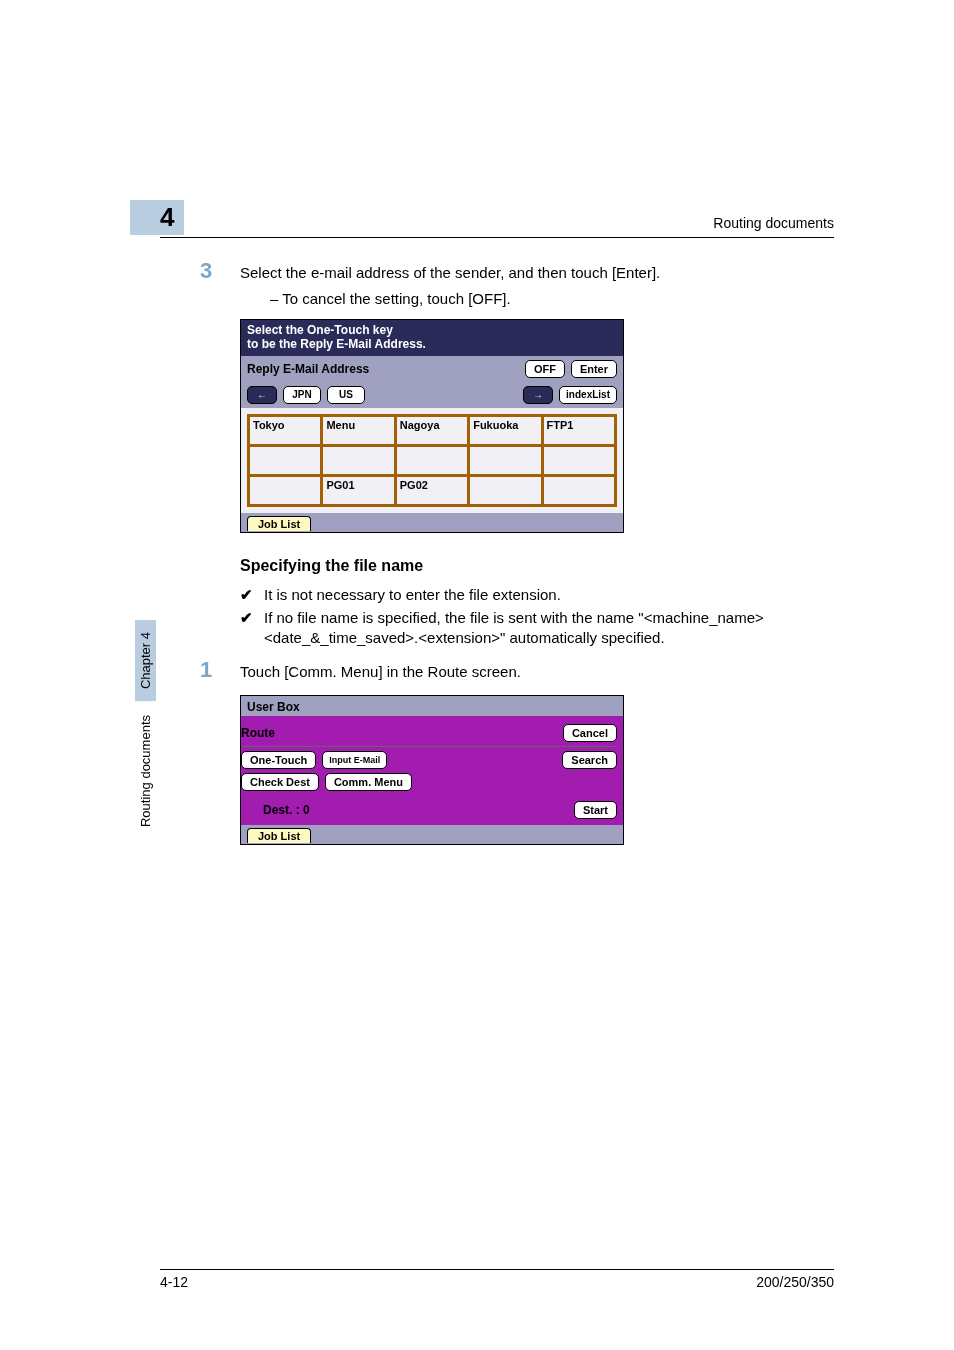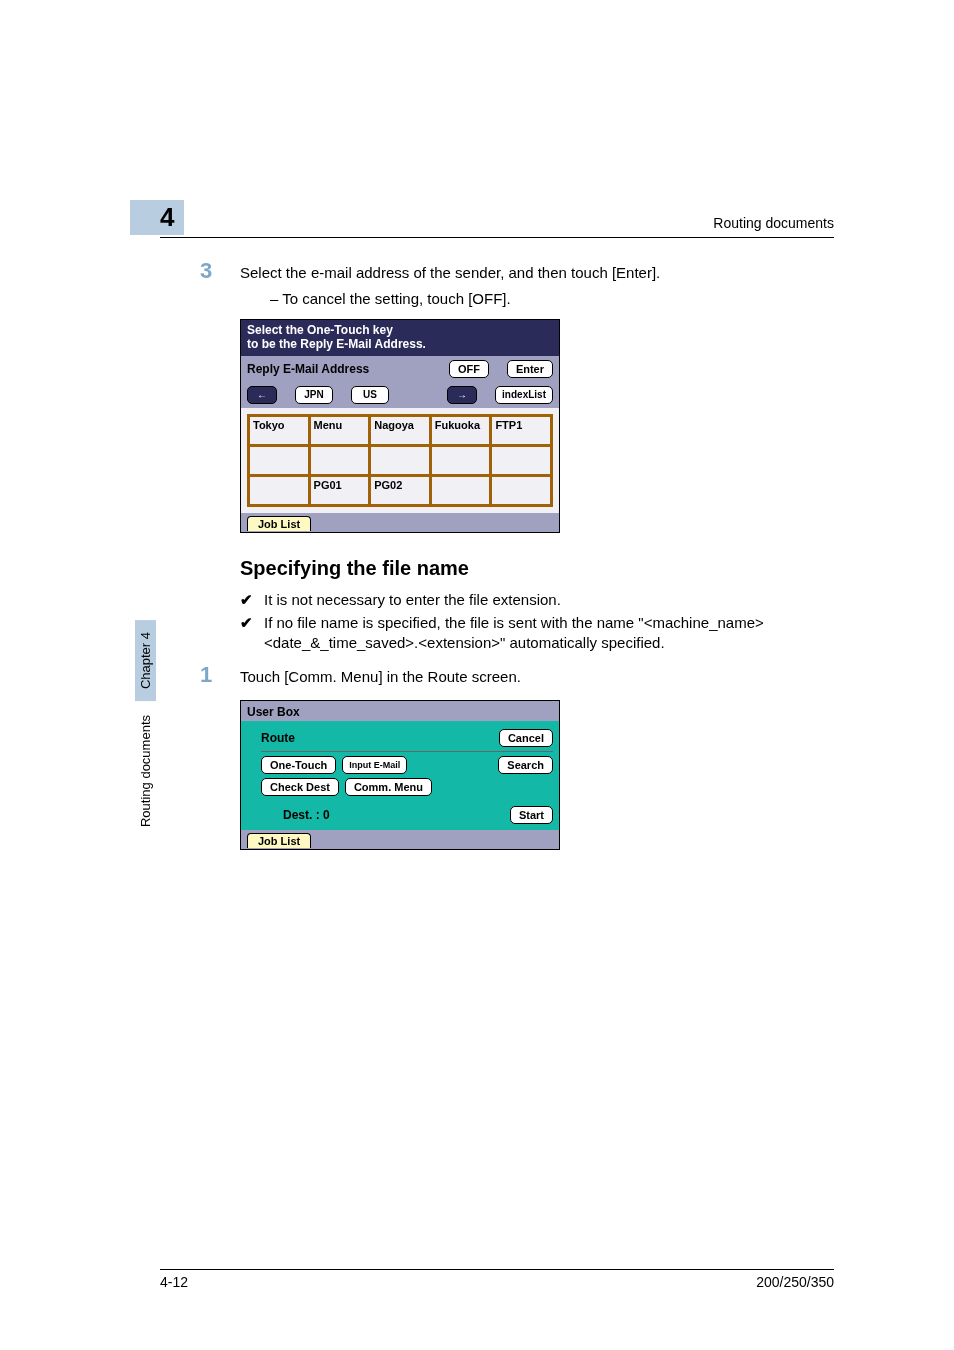--- a/index.html
+++ b/index.html
@@ -52,38 +52,38 @@
   .sub-step {
     margin-left: 110px;
     font-size: 15px;
     margin-bottom: 12px;
   }
   .sub-step::before {
     content: "–  ";
   }
 
   .device-screen {
-    width: 320px;
+    width: 384px;
     margin: 12px 0 24px 80px;
     border: 1px solid #000;
     font-size: 12px;
   }
   .ds-title {
     background: #2b2b5a;
     color: #fff;
     font-weight: bold;
     padding: 4px 6px;
     line-height: 1.15;
   }
   .ds-row {
     background: #a0a0c0;
     display: flex;
     align-items: center;
     padding: 4px 6px;
-    gap: 18px;
+    gap: 6px;
   }
   .ds-label {
     font-weight: bold;
     font-size: 12px;
   }
   .ds-row .spacer { flex: 1; width: 10px; }
   .btn {
     display: inline-flex;
     align-items: center;
     justify-content: center;
@@ -131,21 +131,21 @@
     border: 1px solid #000;
     border-bottom: none;
     border-radius: 4px 4px 0 0;
     padding: 1px 10px;
     font-size: 11px;
     font-weight: bold;
   }
 
   .subheading {
     font-weight: bold;
-    font-size: 20px;
+    font-size: 16px;
     margin: 16px 0 10px 80px;
   }
   .para {
     font-size: 15px;
     margin: 0 0 12px 80px;
     line-height: 1.3;
   }
   .check-list {
     margin: 0 0 10px 80px;
     font-size: 15px;
@@ -156,22 +156,22 @@
     line-height: 1.3;
   }
   .check-item .mark {
     width: 24px;
     font-weight: bold;
   }
   .check-item .txt { flex:1; }
 
   
   .ds2-body {
-    background: #14b8a6;
-    padding: 4px 6px 2px 20px;
+    background: #a21caf;
+    padding: 4px 6px 2px 0;
   }
   .ds2-row {
     display: flex;
     align-items: center;
     gap: 6px;
     margin: 4px 0;
   }
   .ds2-row .spread { flex:1; }
 
   

